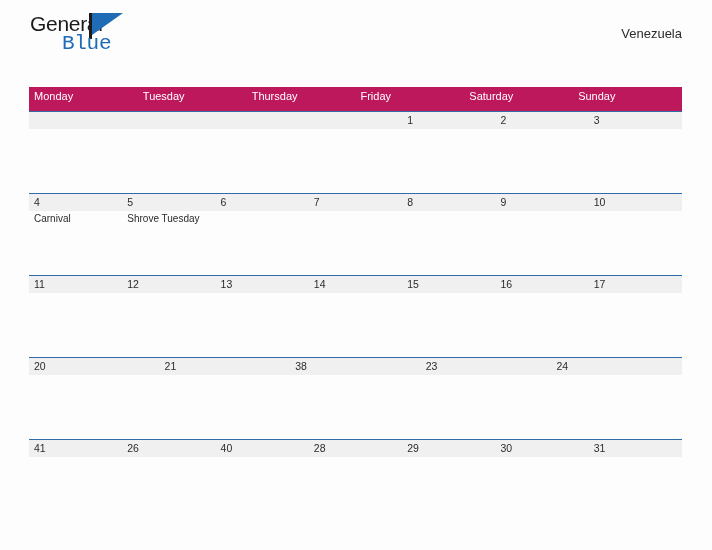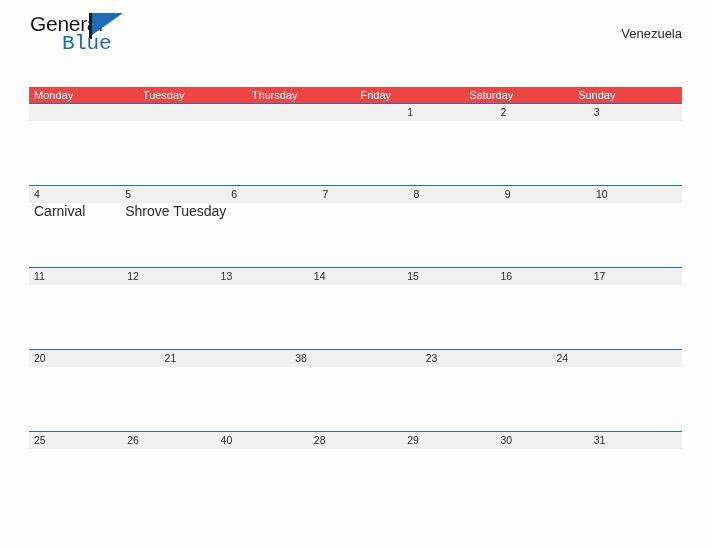--- a/index.html
+++ b/index.html
@@ -103,23 +103,22 @@
   
   .calendar {
     position: absolute;
     left: 29px;
     top: 79px;
     width: 653px;
   }
 
   .weekday-header {
     display: flex;
-    background: #ef4444;
-    height: 16px;
-    align-items: center;
+    background: #be185d;
+    height: 24px;
   }
   .weekday-cell {
     flex: 1 1 0;
     color: #ffffff;
     font-size: 11px;
     line-height: 18px;
     padding-left: 5px;
     box-sizing: border-box;
     font-family: "Liberation Sans", sans-serif;
     white-space: nowrap;
@@ -159,21 +158,21 @@
     line-height: 17px;
     color: #2b2b2b;
     font-family: "Liberation Sans", sans-serif;
     display: block;
     height: 17px;
   }
   .day-event {
     position: relative;
     z-index: 2;
     display: block;
-    font-size: 14px;
+    font-size: 10px;
     line-height: 14px;
     color: #2b2b2b;
     font-family: "Liberation Sans", sans-serif;
     margin-top: 1px;
     white-space: nowrap;
   }
 </style>
 </head>
 <body>
 
@@ -331,21 +330,21 @@
           <span class="day-number">24</span>
           <span class="day-event"></span>
         </div>
       </div>
     </div>
 
     <div class="week-row">
       <div class="daynum-band"></div>
       <div class="day-cells">
         <div class="day-cell">
-          <span class="day-number">25</span>
+          <span class="day-number">41</span>
           <span class="day-event"></span>
         </div>
         <div class="day-cell">
           <span class="day-number">26</span>
           <span class="day-event"></span>
         </div>
         <div class="day-cell">
           <span class="day-number">40</span>
           <span class="day-event"></span>
         </div>

